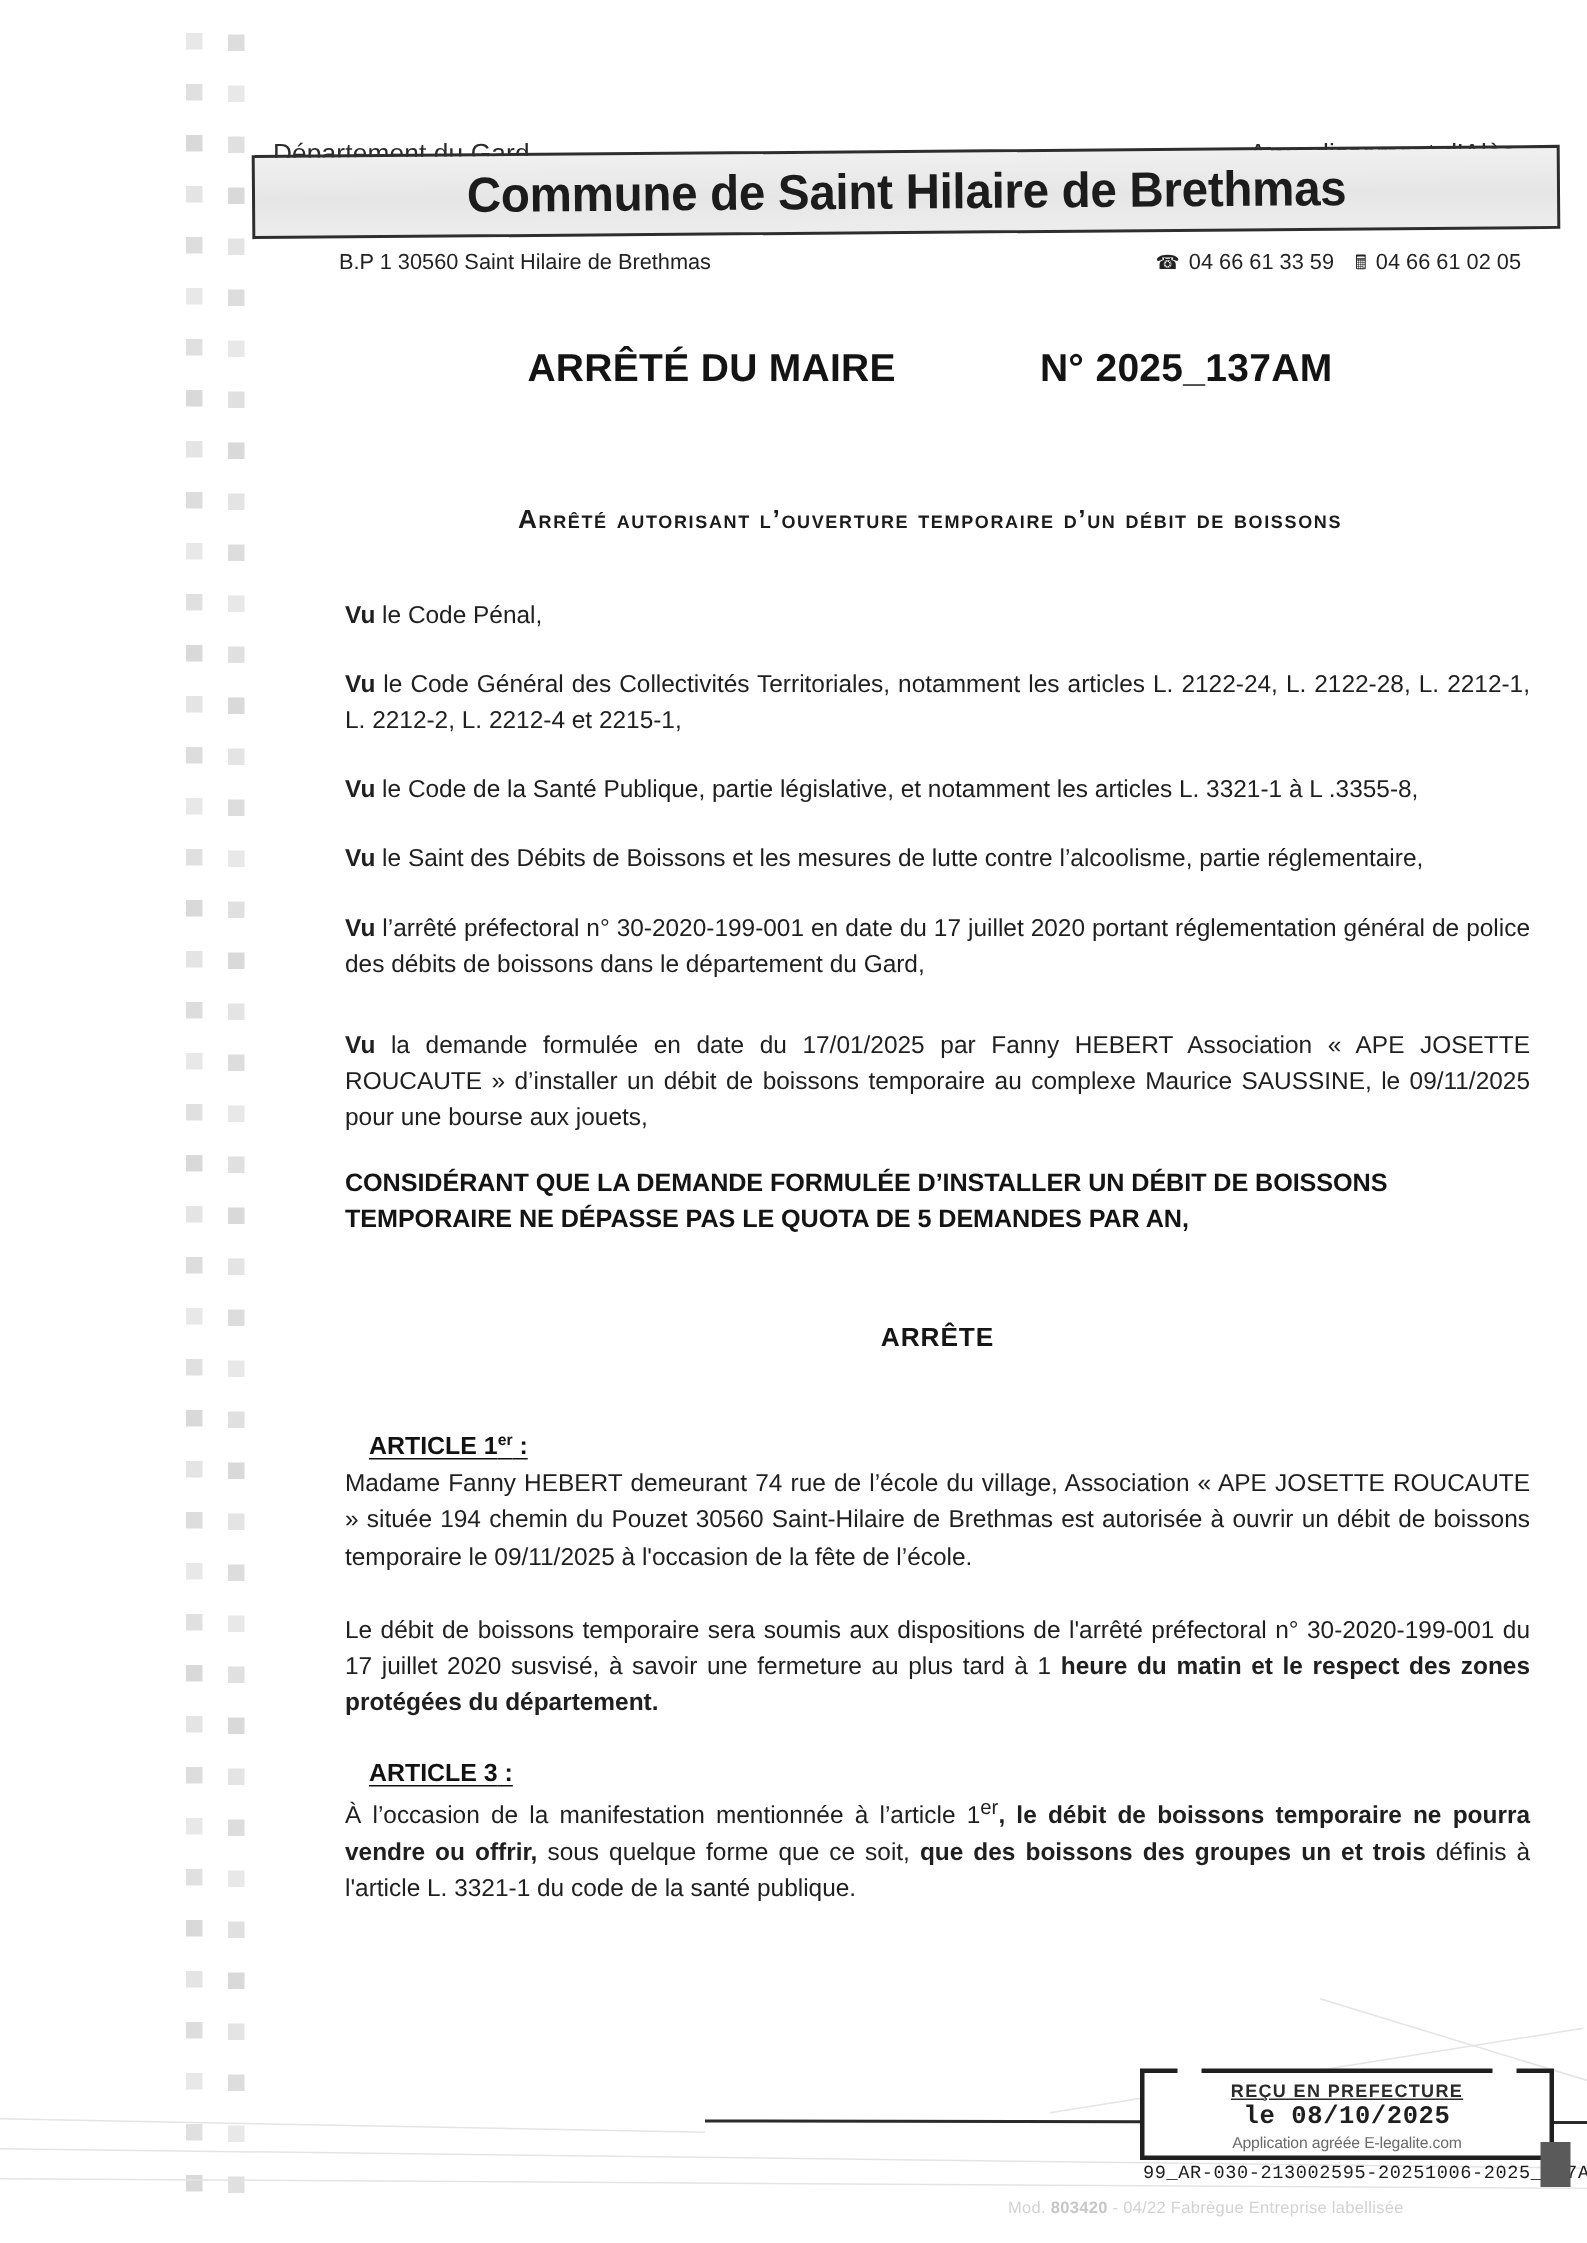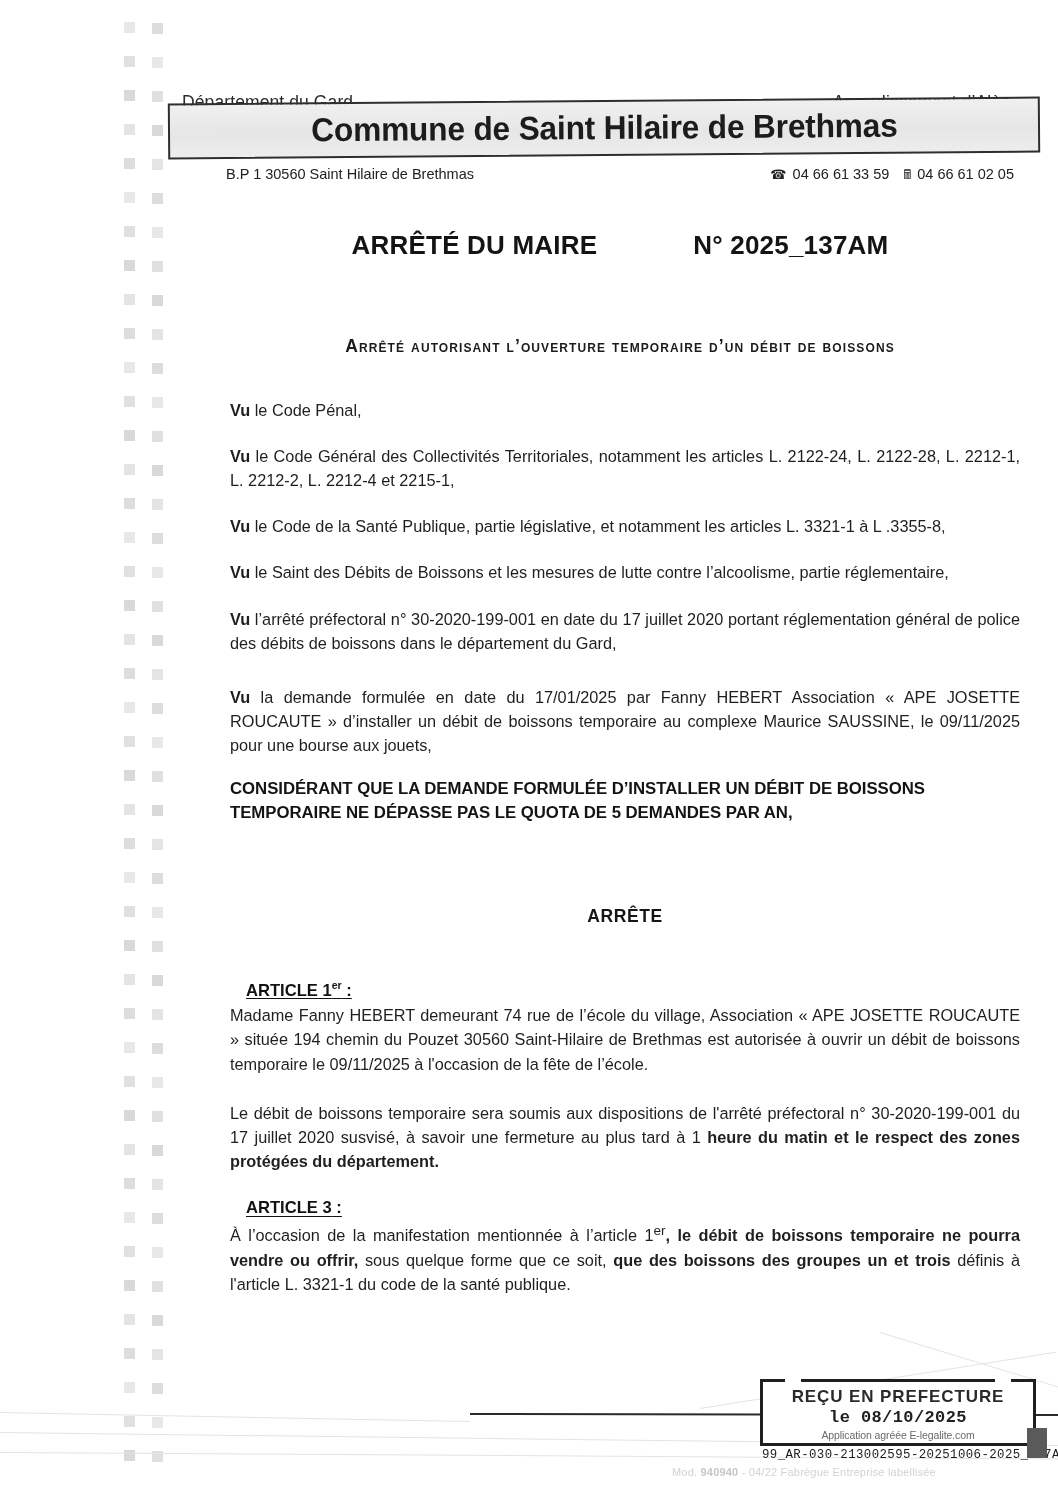--- a/index.html
+++ b/index.html
@@ -146,21 +146,21 @@
     margin: 11px 0 0 0;
     font-size: 16.8px;
     font-weight: 700;
     line-height: 1.42;
     text-align: left;
     color: #141414;
     letter-spacing: -0.05px;
   }
 
   .arrete-word {
-    margin: 81px 0 52px 0;
+    margin: 56px 0 52px 0;
     text-align: center;
     font-size: 17.5px;
     font-weight: 700;
     letter-spacing: .6px;
     color: #161616;
   }
 
   .art-head {
     font-size: 16.6px;
     font-weight: 700;
@@ -190,24 +190,25 @@
   .stamp-box::after {
     content: "";
     position: absolute;
     background: #ffffff;
     height: 5px;
     top: -4px;
   }
   .stamp-box::before { left: 22px; width: 16px; }
   .stamp-box::after  { right: 22px; width: 16px; }
   .stamp-l1 {
-    font-size: 17px;
+    font-size: 12px;
     font-weight: 700;
     letter-spacing: .9px;
     color: #2a2a2a;
+    text-decoration: underline;
   }
   .stamp-l2 {
     font-family: "Liberation Mono", monospace;
     font-size: 17px;
     font-weight: 700;
     letter-spacing: .4px;
     color: #1f1f1f;
     margin-top: 1px;
   }
   .stamp-l3 {
@@ -437,15 +438,15 @@
   <div class="stamp">
     <div class="stamp-box">
       <div class="stamp-l1">REÇU EN PREFECTURE</div>
       <div class="stamp-l2">le 08/10/2025</div>
       <div class="stamp-l3">Application agréée E-legalite.com</div>
       <div class="stamp-blk"></div>
     </div>
     <div class="stamp-id">99_AR-030-213002595-20251006-2025_137AM-</div>
   </div>
 
-  <div class="footer-note"><span>Mod. </span><span class="strong">940940</span><span> - 04/22   Fabrègue   Entreprise labellisée</span></div>
+  <div class="footer-note"><span>Mod. </span><span class="strong">803420</span><span> - 04/22   Fabrègue   Entreprise labellisée</span></div>
 
 </div>
 
 </body></html>

